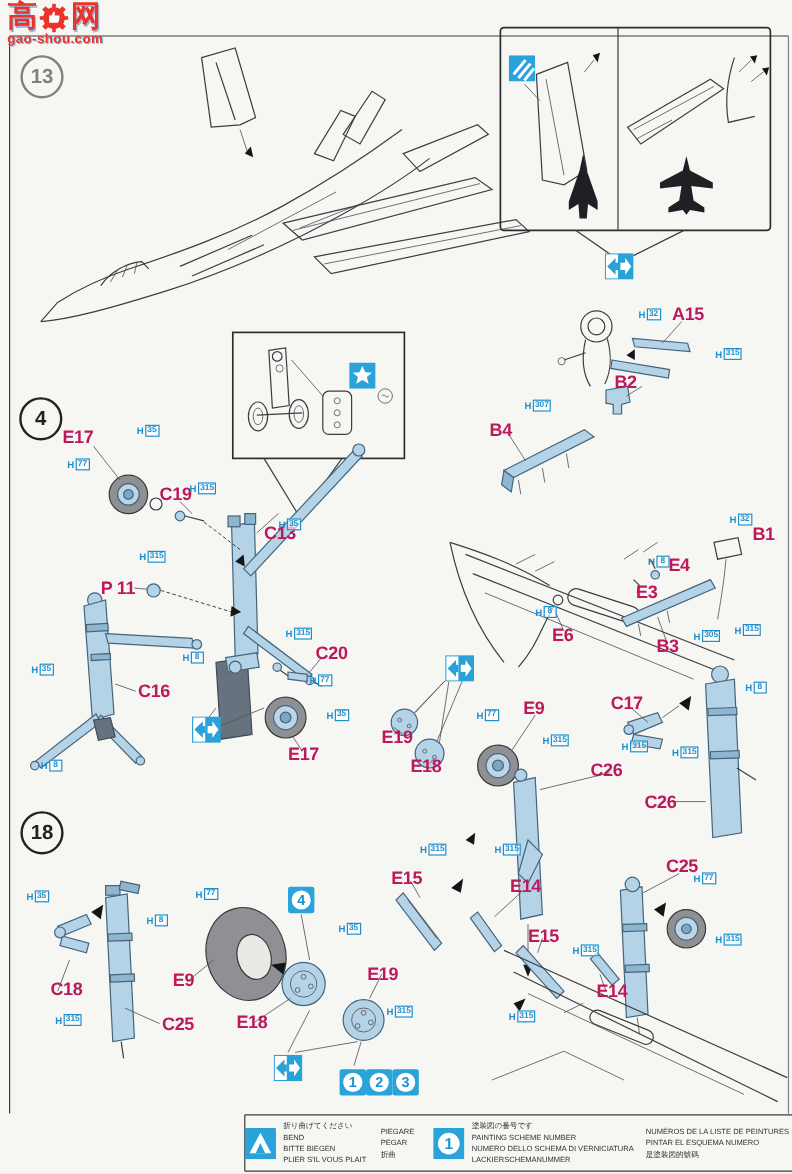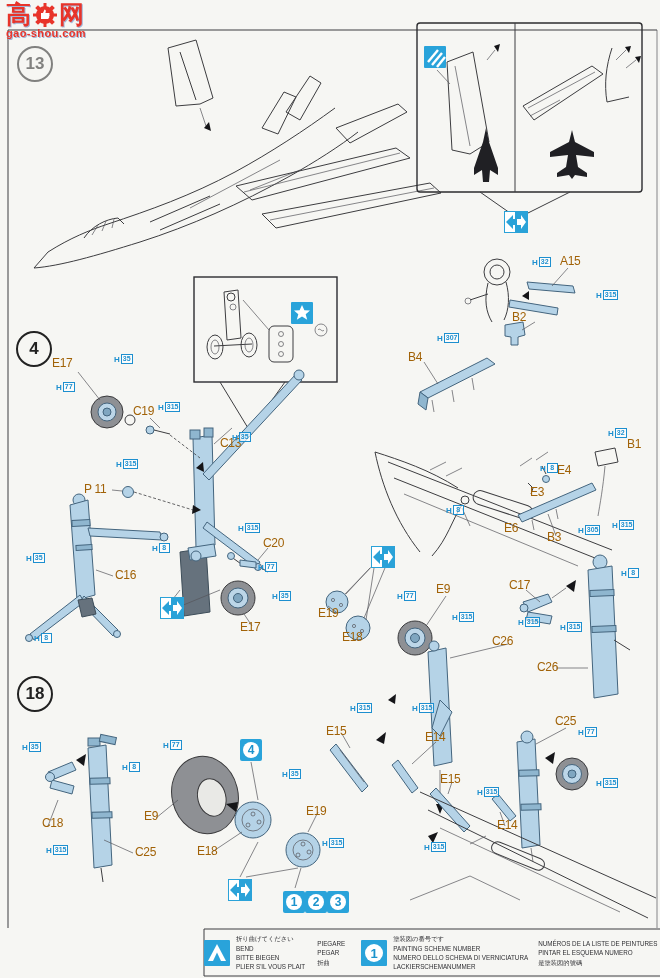--- a/index.html
+++ b/index.html
@@ -14,21 +14,21 @@
   .blu{fill:#b5d3e7;stroke:#44657e;stroke-width:1;}
   .blud{fill:#8fb6cf;stroke:#44657e;stroke-width:1;}
   .tire{fill:#8e9094;stroke:#3a3a3c;stroke-width:1;}
   .rim{fill:#bcd6e8;stroke:#44657e;stroke-width:1;}
   .hub{fill:#7fa6c0;stroke:#44657e;stroke-width:1;}
   .dark{fill:#66727d;stroke:#3d4d59;stroke-width:1;}
   .sil{fill:#202024;stroke:none;}
   .arr{fill:#151518;stroke:none;}
   .box{fill:none;stroke:#2c2c2f;stroke-width:1.4;}
   
-  .part-label{position:absolute;font-weight:normal;font-size:12px;letter-spacing:-.3px;color:#a16207;white-space:nowrap;}
+  .part-label{position:absolute;font-weight:bold;font-size:15px;letter-spacing:-.3px;color:#be185d;white-space:nowrap;}
   
   .callout{position:absolute;display:flex;align-items:center;gap:1px;color:#1d8fcf;white-space:nowrap;}
   .callout .h{font-size:8px;font-weight:bold;}
   .callout .num{font-size:7px;font-weight:bold;border:1px solid #1d8fcf;padding:0 1px;min-width:7px;
                 text-align:center;background:rgba(255,255,255,.65);line-height:8px;}
   
   .step-circle{position:absolute;width:32px;height:32px;border:2.2px solid #222;border-radius:50%;
                display:flex;align-items:center;justify-content:center;font-weight:bold;font-size:17px;background:#f6f6f3;}
   .step-circle.faint{opacity:.55;z-index:1;}
   
@@ -429,21 +429,21 @@
       <div class="part-label" style="left: 84px; top: 482px;">P 11</div>
       <div class="part-label" style="left: 115px; top: 568px;">C16</div>
       <div class="part-label" style="left: 263px; top: 536px;">C20</div>
       <div class="part-label" style="left: 240px; top: 620px;">E17</div>
       <div class="part-label" style="left: 560px; top: 254px;">A15</div>
       <div class="part-label" style="left: 512px; top: 310px;">B2</div>
       <div class="part-label" style="left: 408px; top: 350px;">B4</div>
       <div class="part-label" style="left: 627px; top: 437px;">B1</div>
       <div class="part-label" style="left: 557px; top: 463px;">E4</div>
       <div class="part-label" style="left: 530px; top: 485px;">E3</div>
-      <div class="part-label" style="left: 460px; top: 521px; margin-left: 44px;">E6</div>
+      <div class="part-label" style="left: 460px; top: 521px;">E6</div>
       <div class="part-label" style="left: 547px; top: 530px;">B3</div>
       <div class="part-label" style="left: 318px; top: 606px;">E19</div>
       <div class="part-label" style="left: 342px; top: 630px;">E18</div>
       <div class="part-label" style="left: 436px; top: 582px;">E9</div>
       <div class="part-label" style="left: 509px; top: 578px;">C17</div>
       <div class="part-label" style="left: 492px; top: 634px;">C26</div>
       <div class="part-label" style="left: 537px; top: 660px;">C26</div>
       <div class="part-label" style="left: 326px; top: 724px;">E15</div>
       <div class="part-label" style="left: 425px; top: 730px;">E14</div>
       <div class="part-label" style="left: 555px; top: 714px;">C25</div>

